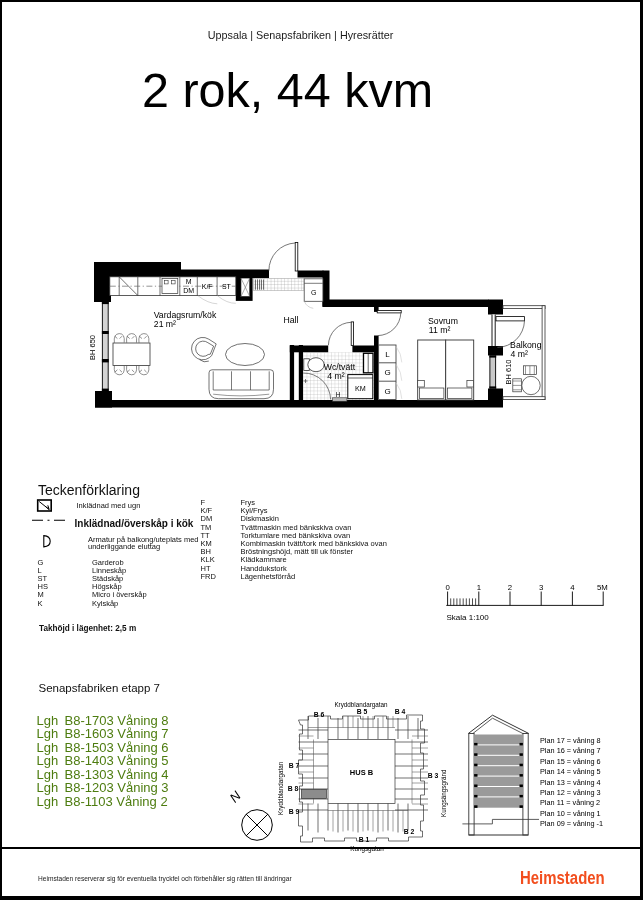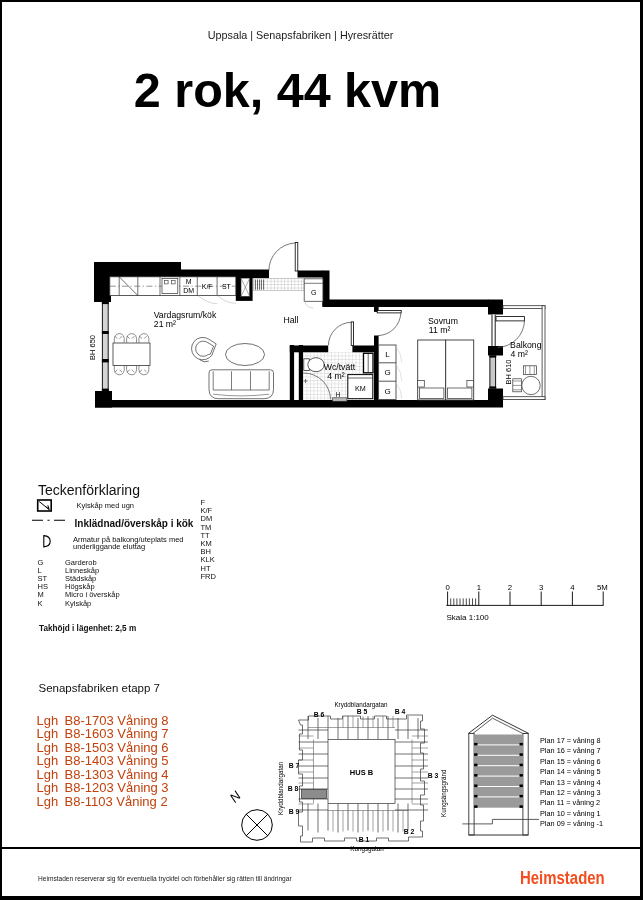--- a/index.html
+++ b/index.html
@@ -8,21 +8,21 @@
     border-right:3px solid #000;border-bottom:4px solid #000;
     font-family:"Liberation Sans",sans-serif;overflow:hidden;background:#fff;}
   .abs{position:absolute;white-space:nowrap;}
 </style>
 </head>
 <body>
 <div class="page">
 
 <div class="abs" style="left:0;top:27px;width:597px;text-align:center;font-size:10.8px;color:#1a1a1a;">Uppsala | Senapsfabriken | Hyresrätter</div>
 
-<div class="abs" style="left:-3px;top:60px;width:577px;text-align:center;font-size:48.5px;color:#000;font-weight:bold;">2 rok, 44 kvm</div>
+<div class="abs" style="left:-3px;top:60px;width:577px;text-align:center;font-size:48.5px;color:#000;">2 rok, 44 kvm</div>
 
 <svg class="abs" style="left:0;top:0;" width="640" height="897" viewBox="0 0 640 897" fill="none" xmlns="http://www.w3.org/2000/svg">
 <defs>
 <pattern id="tile" width="3.5" height="3.5" patternUnits="userSpaceOnUse">
   <path d="M3.5 0H0V3.5" stroke="#aaaaaa" stroke-width="0.5" fill="none"></path>
 </pattern>
 <pattern id="mat" width="3.4" height="3.4" patternUnits="userSpaceOnUse">
   <path d="M3.4 0H0V3.4" stroke="#999999" stroke-width="0.55" fill="none"></path>
 </pattern>
 </defs>
@@ -376,38 +376,39 @@
 <svg class="abs" style="left:30px;top:495px;" width="120" height="60" viewBox="0 0 120 60" xmlns="http://www.w3.org/2000/svg">
 
   <rect x="5.7" y="3" width="13.5" height="11" fill="none" stroke="#000" stroke-width="1.6"></rect>
   <path d="M7.2 4.5 L17.2 12.5 M13.7 9.7 L17.2 12.5 L15.8 8.3" stroke="#000" stroke-width="1" fill="none"></path>
 
   <path d="M0 23.3 H33" stroke="#000" stroke-width="1.1" stroke-dasharray="11 4.5 2 4.5"></path>
 
   <path d="M11.8 38.6 v11.3 q6.4 -0.4 6.4 -5.6 q0 -5.2 -6.4 -5.7 z" fill="none" stroke="#000" stroke-width="1.1"></path>
 </svg>
 
-<div class="abs" style="left:74.5px;top:499px;font-size:7.5px;color:#111;">Kylskåp med ugn</div>
+<div class="abs" style="left:74.5px;top:499px;font-size:7.5px;color:#111;">Inklädnad med ugn</div>
 
 <div class="abs" style="left:72.5px;top:516px;font-size:10px;color:#111;font-weight:bold;">Inklädnad/överskåp i kök</div>
 
-<div class="abs" style="left:71px;top:533.5px;font-size:7.5px;color:#111;line-height:7.3px;">Armatur på balkong/uteplats med<br>underliggande eluttag</div>
+<div class="abs" style="left:86px;top:533.5px;font-size:7.5px;color:#111;line-height:7.3px;">Armatur på balkong/uteplats med<br>underliggande eluttag</div>
 
 <div class="abs" style="left:35.5px;top:556.5px;font-size:7.5px;color:#111;line-height:8.2px;">G<br>L<br>ST<br>HS<br>M<br>K</div>
 
-<div class="abs" style="left:63px;top:556.5px;font-size:7.5px;color:#111;line-height:8.2px;">Garderob<br>Linneskåp<br>Städskåp<br>Högskåp<br>Micro i överskåp<br>Kylskåp</div>
+<div class="abs" style="left:90px;top:556.5px;font-size:7.5px;color:#111;line-height:8.2px;">Garderob<br>Linneskåp<br>Städskåp<br>Högskåp<br>Micro i överskåp<br>Kylskåp</div>
 
 <div class="abs" style="left:198.5px;top:497px;font-size:7.5px;color:#111;line-height:8.2px;">F<br>K/F<br>DM<br>TM<br>TT<br>KM<br>BH<br>KLK<br>HT<br>FRD</div>
 
+<div class="abs" style="left:238.5px;top:497px;font-size:7.5px;color:#111;line-height:8.2px;">Frys<br>Kyl/Frys<br>Diskmaskin<br>Tvättmaskin med bänkskiva ovan<br>Torktumlare med bänkskiva ovan<br>Kombimaskin tvätt/tork med bänkskiva ovan<br>Bröstningshöjd, mätt till uk fönster<br>Klädkammare<br>Handdukstork<br>Lägenhetsförråd</div>
 
 <div class="abs" style="left:37px;top:621.5px;font-size:8.2px;color:#111;font-weight:bold;">Takhöjd i lägenhet: 2,5 m</div>
 
 <div class="abs" style="left:36.5px;top:679.5px;font-size:11.5px;color:#111;">Senapsfabriken etapp 7</div>
 
-<div class="abs" style="left:34.5px;top:711.5px;font-size:13px;color:#c2410c;line-height:13.5px;">
+<div class="abs" style="left:34.5px;top:711.5px;font-size:13px;color:#4d7c0f;line-height:13.5px;">
 <span style="display:inline-block;width:28px;">Lgh</span>B8-1703 Våning 8<br>
 <span style="display:inline-block;width:28px;">Lgh</span>B8-1603 Våning 7<br>
 <span style="display:inline-block;width:28px;">Lgh</span>B8-1503 Våning 6<br>
 <span style="display:inline-block;width:28px;">Lgh</span>B8-1403 Våning 5<br>
 <span style="display:inline-block;width:28px;">Lgh</span>B8-1303 Våning 4<br>
 <span style="display:inline-block;width:28px;">Lgh</span>B8-1203 Våning 3<br>
 <span style="display:inline-block;width:28px;">Lgh</span>B8-1103 Våning 2
 </div>
 
 <div class="abs" style="left:0;top:845px;width:638px;height:1.5px;background:#000;"></div>

